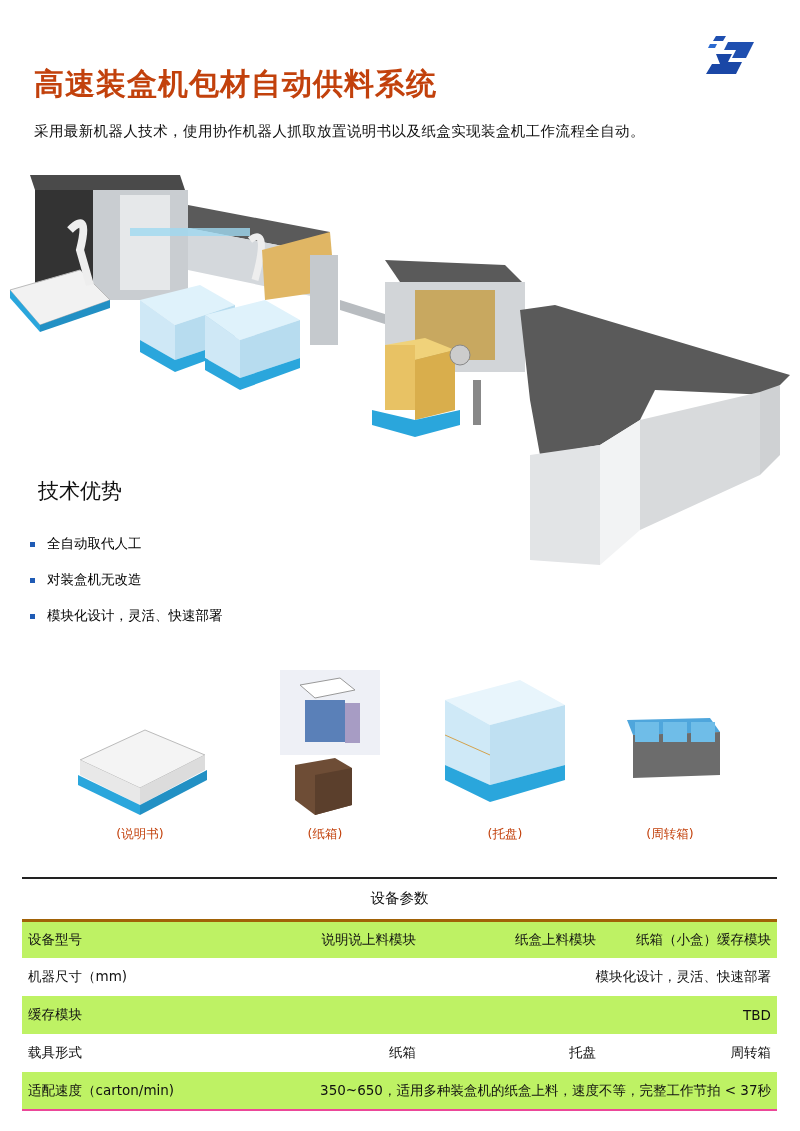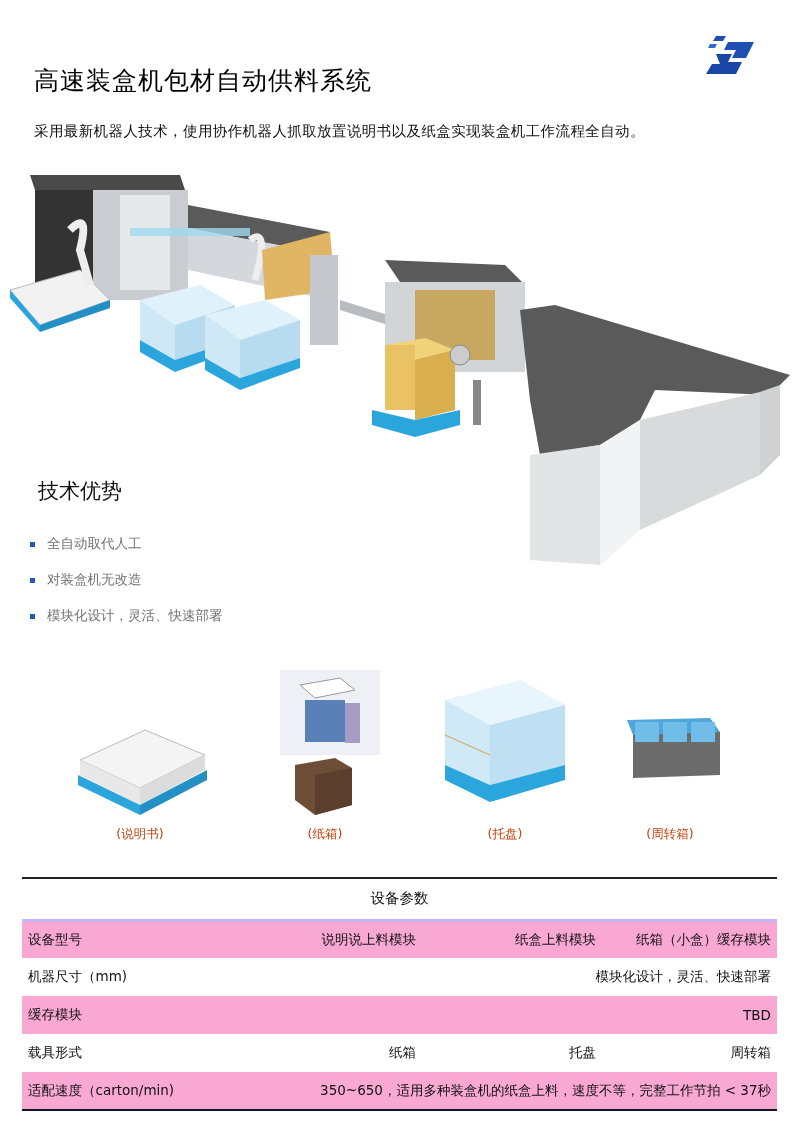--- a/index.html
+++ b/index.html
@@ -1,34 +1,34 @@
 <!DOCTYPE html>
 <html><head>
 <meta charset="utf-8">
 <style>
   *{box-sizing:border-box;margin:0;padding:0}
   html,body{width:800px;height:1131px;background:#fff;overflow:hidden}
   body{position:relative;font-family:"DejaVu Sans","Liberation Sans",sans-serif;color:#1a1a1a}
   .abs{position:absolute}
   .logo{left:702px;top:30px;width:56px;height:48px}
-  .title{left:34px;top:64px;font-size:25px;font-weight:400;letter-spacing:1px;color:#000000}
+  .title{left:34px;top:64px;font-size:30px;font-weight:700;letter-spacing:1px;color:#c2410c}
   .subtitle{left:34px;top:122px;font-size:14.5px;color:#111;letter-spacing:0.4px}
   .hero{left:0;top:165px;width:800px;height:410px}
   .adv-title{left:38px;top:477px;font-size:21px;color:#111}
   .adv-list{left:30px;top:526px;list-style:none}
-  .adv-list li{display:flex;align-items:center;height:36px;font-size:13.5px;color:#737373}
+  .adv-list li{display:flex;align-items:center;height:36px;font-size:13.5px;color:#000000}
   .adv-list .bullet{width:5px;height:5px;background:#1f5bb5;margin-right:12px}
   .carrier{position:absolute;text-align:center;font-size:12.5px;color:#c2410c}
   .carrier svg{display:block;margin:0 auto}
   .carrier .cap{position:absolute;left:0;right:0;top:156px}
   table.spec{position:absolute;left:22px;top:877px;width:755px;border-collapse:collapse;font-size:13.5px;color:#111}
-  .spec-head{height:42px;text-align:center;font-size:14.5px;border-top:2px solid #222;border-bottom:3px solid #c4b5fd}
+  .spec-head{height:42px;text-align:center;font-size:14.5px;border-top:2px solid #222;border-bottom:3px solid #a16207}
   .spec tr td{height:38px;padding:0 6px;white-space:nowrap}
-  .spec tr.gray td{background:#f9a8d4}
-  .spec tr:last-child td{border-bottom:2px solid #0f172a}
+  .spec tr.gray td{background:#bef264}
+  .spec tr:last-child td{border-bottom:2px solid #ec4899}
   .c{text-align:right}
 </style>
 </head>
 <body>
 
 <div class="abs logo">
   <svg width="56" height="48" viewBox="0 0 56 48">
     <polygon points="14,6 24,6 21,11 11,11" fill="#1f4fb0"></polygon>
     <polygon points="8,14 15,14 13,18 6,18" fill="#2b6ad0"></polygon>
     <polygon points="26,12 52,12 44,28 30,28 34,20 22,20" fill="#1f4fb0"></polygon>

